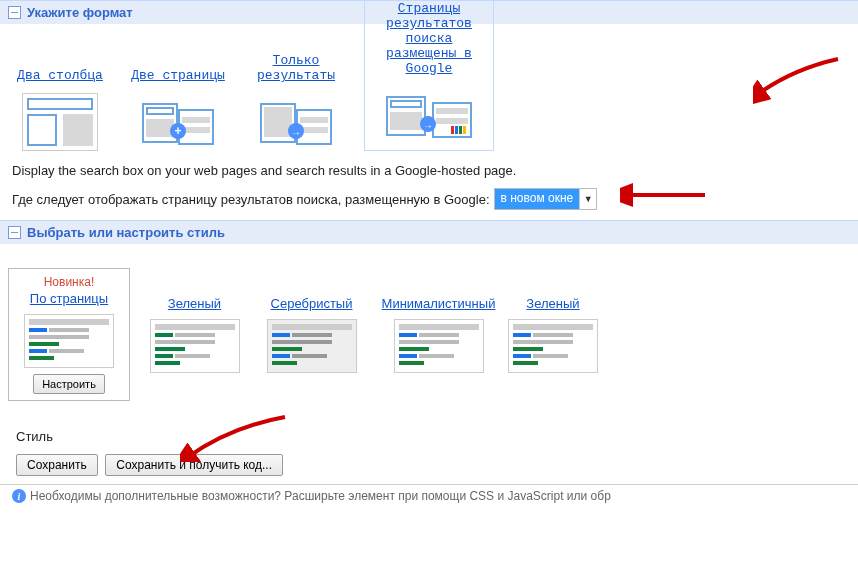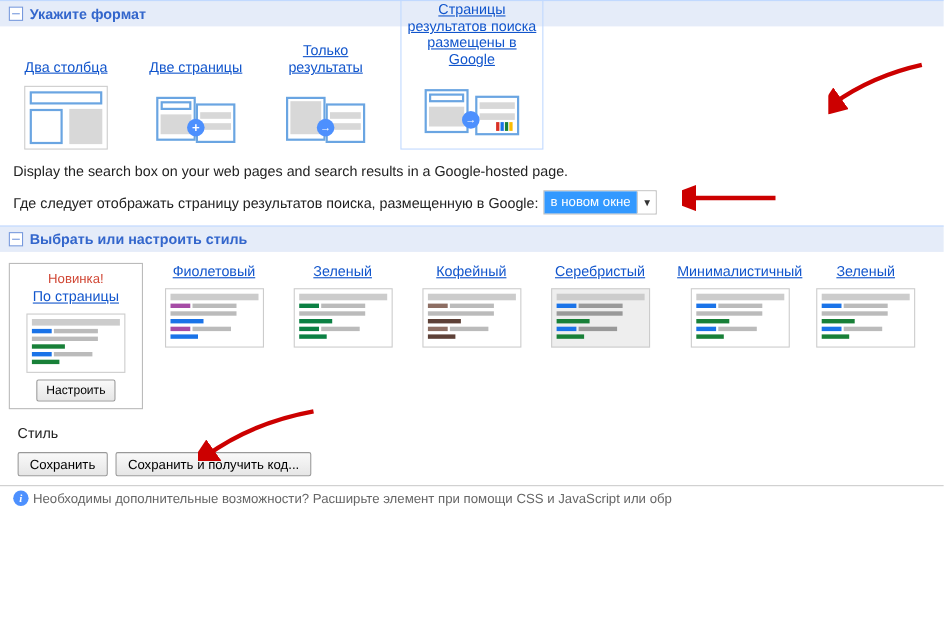--- a/index.html
+++ b/index.html
@@ -56,20 +56,21 @@
     padding: 6px 4px;
     width: 120px;
     align-self: flex-start;
   }
   .format-label {
     color: #1155cc;
     text-decoration: underline;
     text-align: center;
     margin-bottom: 10px;
     cursor: pointer;
+    font-family: Liberation Mono, monospace;
   }
   .thumb {
     width: 76px;
     height: 58px;
     background: #fff;
     border: 1px solid #ccc;
     position: relative;
     box-sizing: border-box;
   }
   .thumb .box {
@@ -129,23 +130,23 @@
     display: flex;
     align-items: center;
     justify-content: center;
     font-size: 9px;
     color: #333;
     background: #fff;
     border-left: 1px solid #ccc;
   }
   .styles-row {
     display: flex;
-    padding: 10px 8px;
+    padding: 24px 8px;
     gap: 12px;
-    align-items: flex-start;
+    align-items: center;
   }
   .style-item {
     display: flex;
     flex-direction: column;
     align-items: center;
     width: 105px;
   }
   .style-item.selected {
     border: 1px solid #bbb;
     padding: 6px 4px;
@@ -370,43 +371,20 @@
           <span class="seg" style="width:18px;background:#1a73e8"></span>
           <span class="seg" style="width:35px;background:#bbb"></span>
         </div>
       <div class="li">
           <span class="seg" style="width:25px;background:#188038"></span>
         </div>
     </div>
     <button class="btn">Настроить</button>
   </div>
 
-  <div class="style-item">
-    <span class="style-label">Фиолетовый</span>
-    <div class="style-thumb">
-      <div class="line" style="background:#ccc;height:6px"></div>
-      <div class="li">
-          <span class="seg" style="width:18px;background:#a64ca6"></span>
-          <span class="seg" style="width:40px;background:#bbb"></span>
-        </div>
-      <div class="li">
-          <span class="seg" style="width:60px;background:#bbb"></span>
-        </div>
-      <div class="li">
-          <span class="seg" style="width:30px;background:#1a73e8"></span>
-        </div>
-      <div class="li">
-          <span class="seg" style="width:18px;background:#a64ca6"></span>
-          <span class="seg" style="width:35px;background:#bbb"></span>
-        </div>
-      <div class="li">
-          <span class="seg" style="width:25px;background:#1a73e8"></span>
-        </div>
-    </div>
-  </div>
 
   <div class="style-item">
     <span class="style-label">Зеленый</span>
     <div class="style-thumb">
       <div class="line" style="background:#ccc;height:6px"></div>
       <div class="li">
           <span class="seg" style="width:18px;background:#0b8043"></span>
           <span class="seg" style="width:40px;background:#bbb"></span>
         </div>
       <div class="li">
@@ -418,43 +396,20 @@
       <div class="li">
           <span class="seg" style="width:18px;background:#0b8043"></span>
           <span class="seg" style="width:35px;background:#bbb"></span>
         </div>
       <div class="li">
           <span class="seg" style="width:25px;background:#0b8043"></span>
         </div>
     </div>
   </div>
 
-  <div class="style-item">
-    <span class="style-label">Кофейный</span>
-    <div class="style-thumb">
-      <div class="line" style="background:#ccc;height:6px"></div>
-      <div class="li">
-          <span class="seg" style="width:18px;background:#8d6e63"></span>
-          <span class="seg" style="width:40px;background:#bbb"></span>
-        </div>
-      <div class="li">
-          <span class="seg" style="width:60px;background:#bbb"></span>
-        </div>
-      <div class="li">
-          <span class="seg" style="width:30px;background:#5d4037"></span>
-        </div>
-      <div class="li">
-          <span class="seg" style="width:18px;background:#8d6e63"></span>
-          <span class="seg" style="width:35px;background:#bbb"></span>
-        </div>
-      <div class="li">
-          <span class="seg" style="width:25px;background:#5d4037"></span>
-        </div>
-    </div>
-  </div>
 
   <div class="style-item">
     <span class="style-label">Серебристый</span>
     <div class="style-thumb" style="background:#eee">
       <div class="line" style="background:#ccc;height:6px"></div>
       <div class="li">
           <span class="seg" style="width:18px;background:#1a73e8"></span>
           <span class="seg" style="width:40px;background:#999"></span>
         </div>
       <div class="li">

